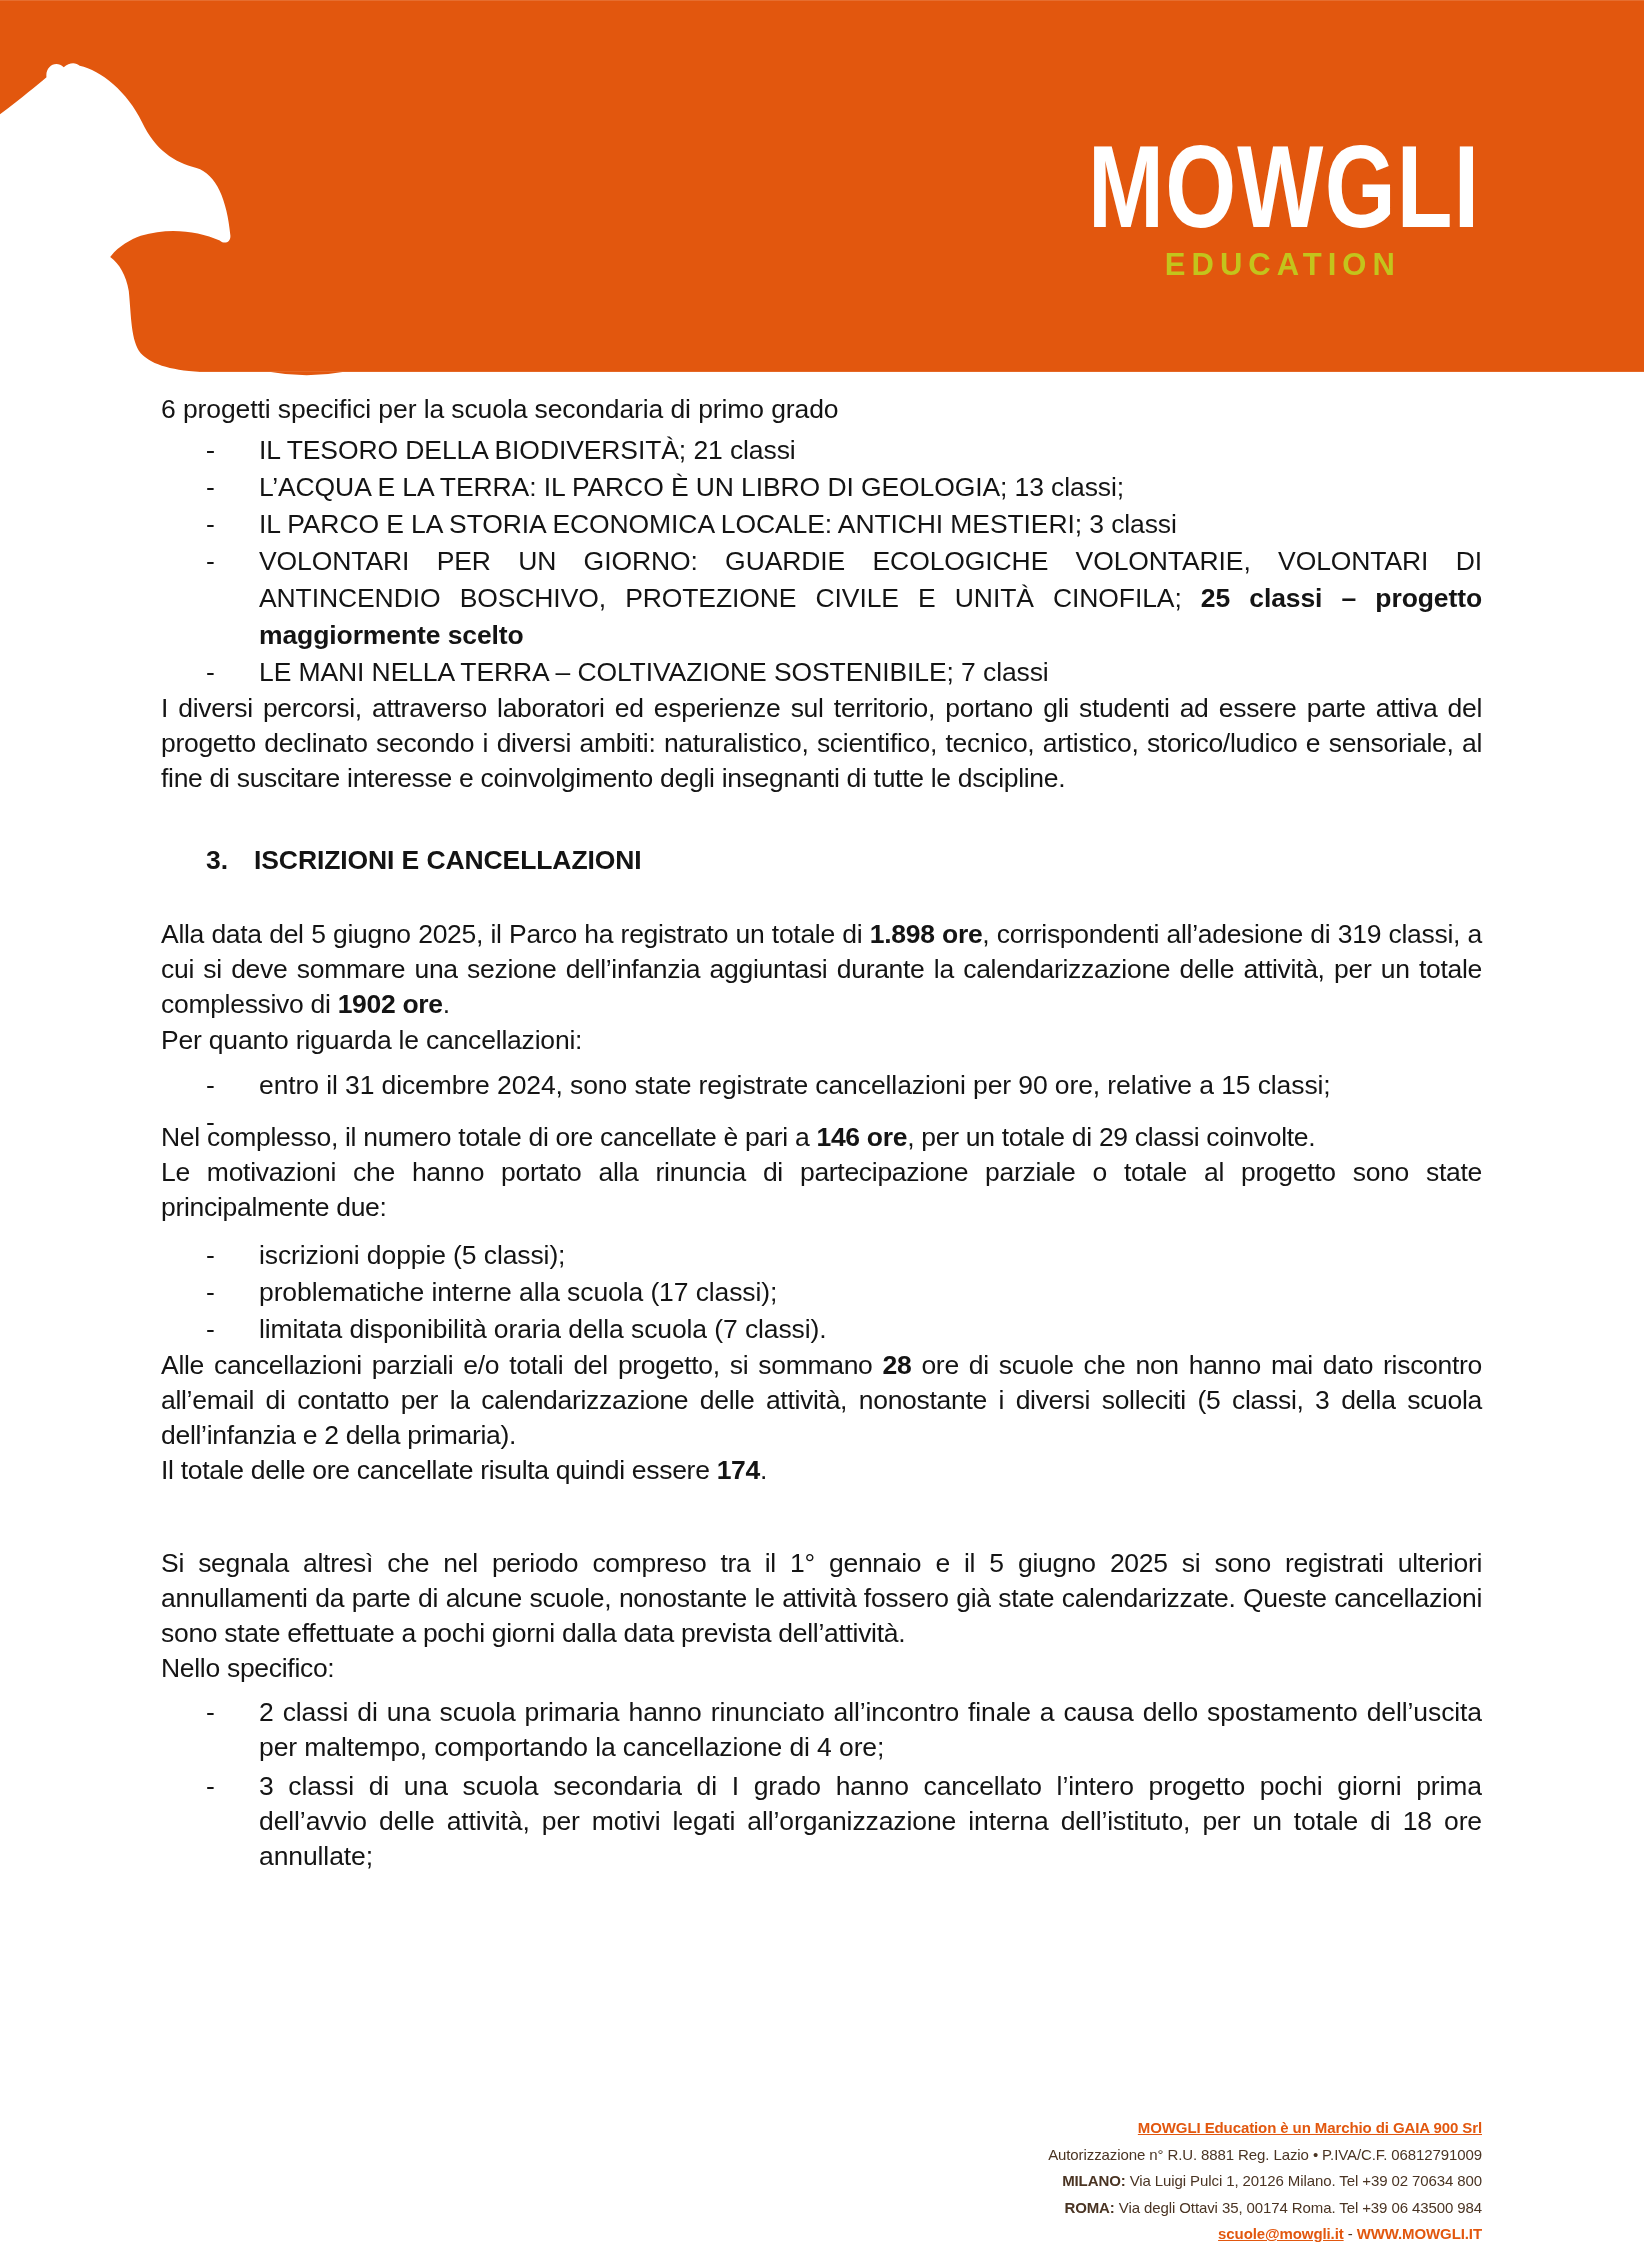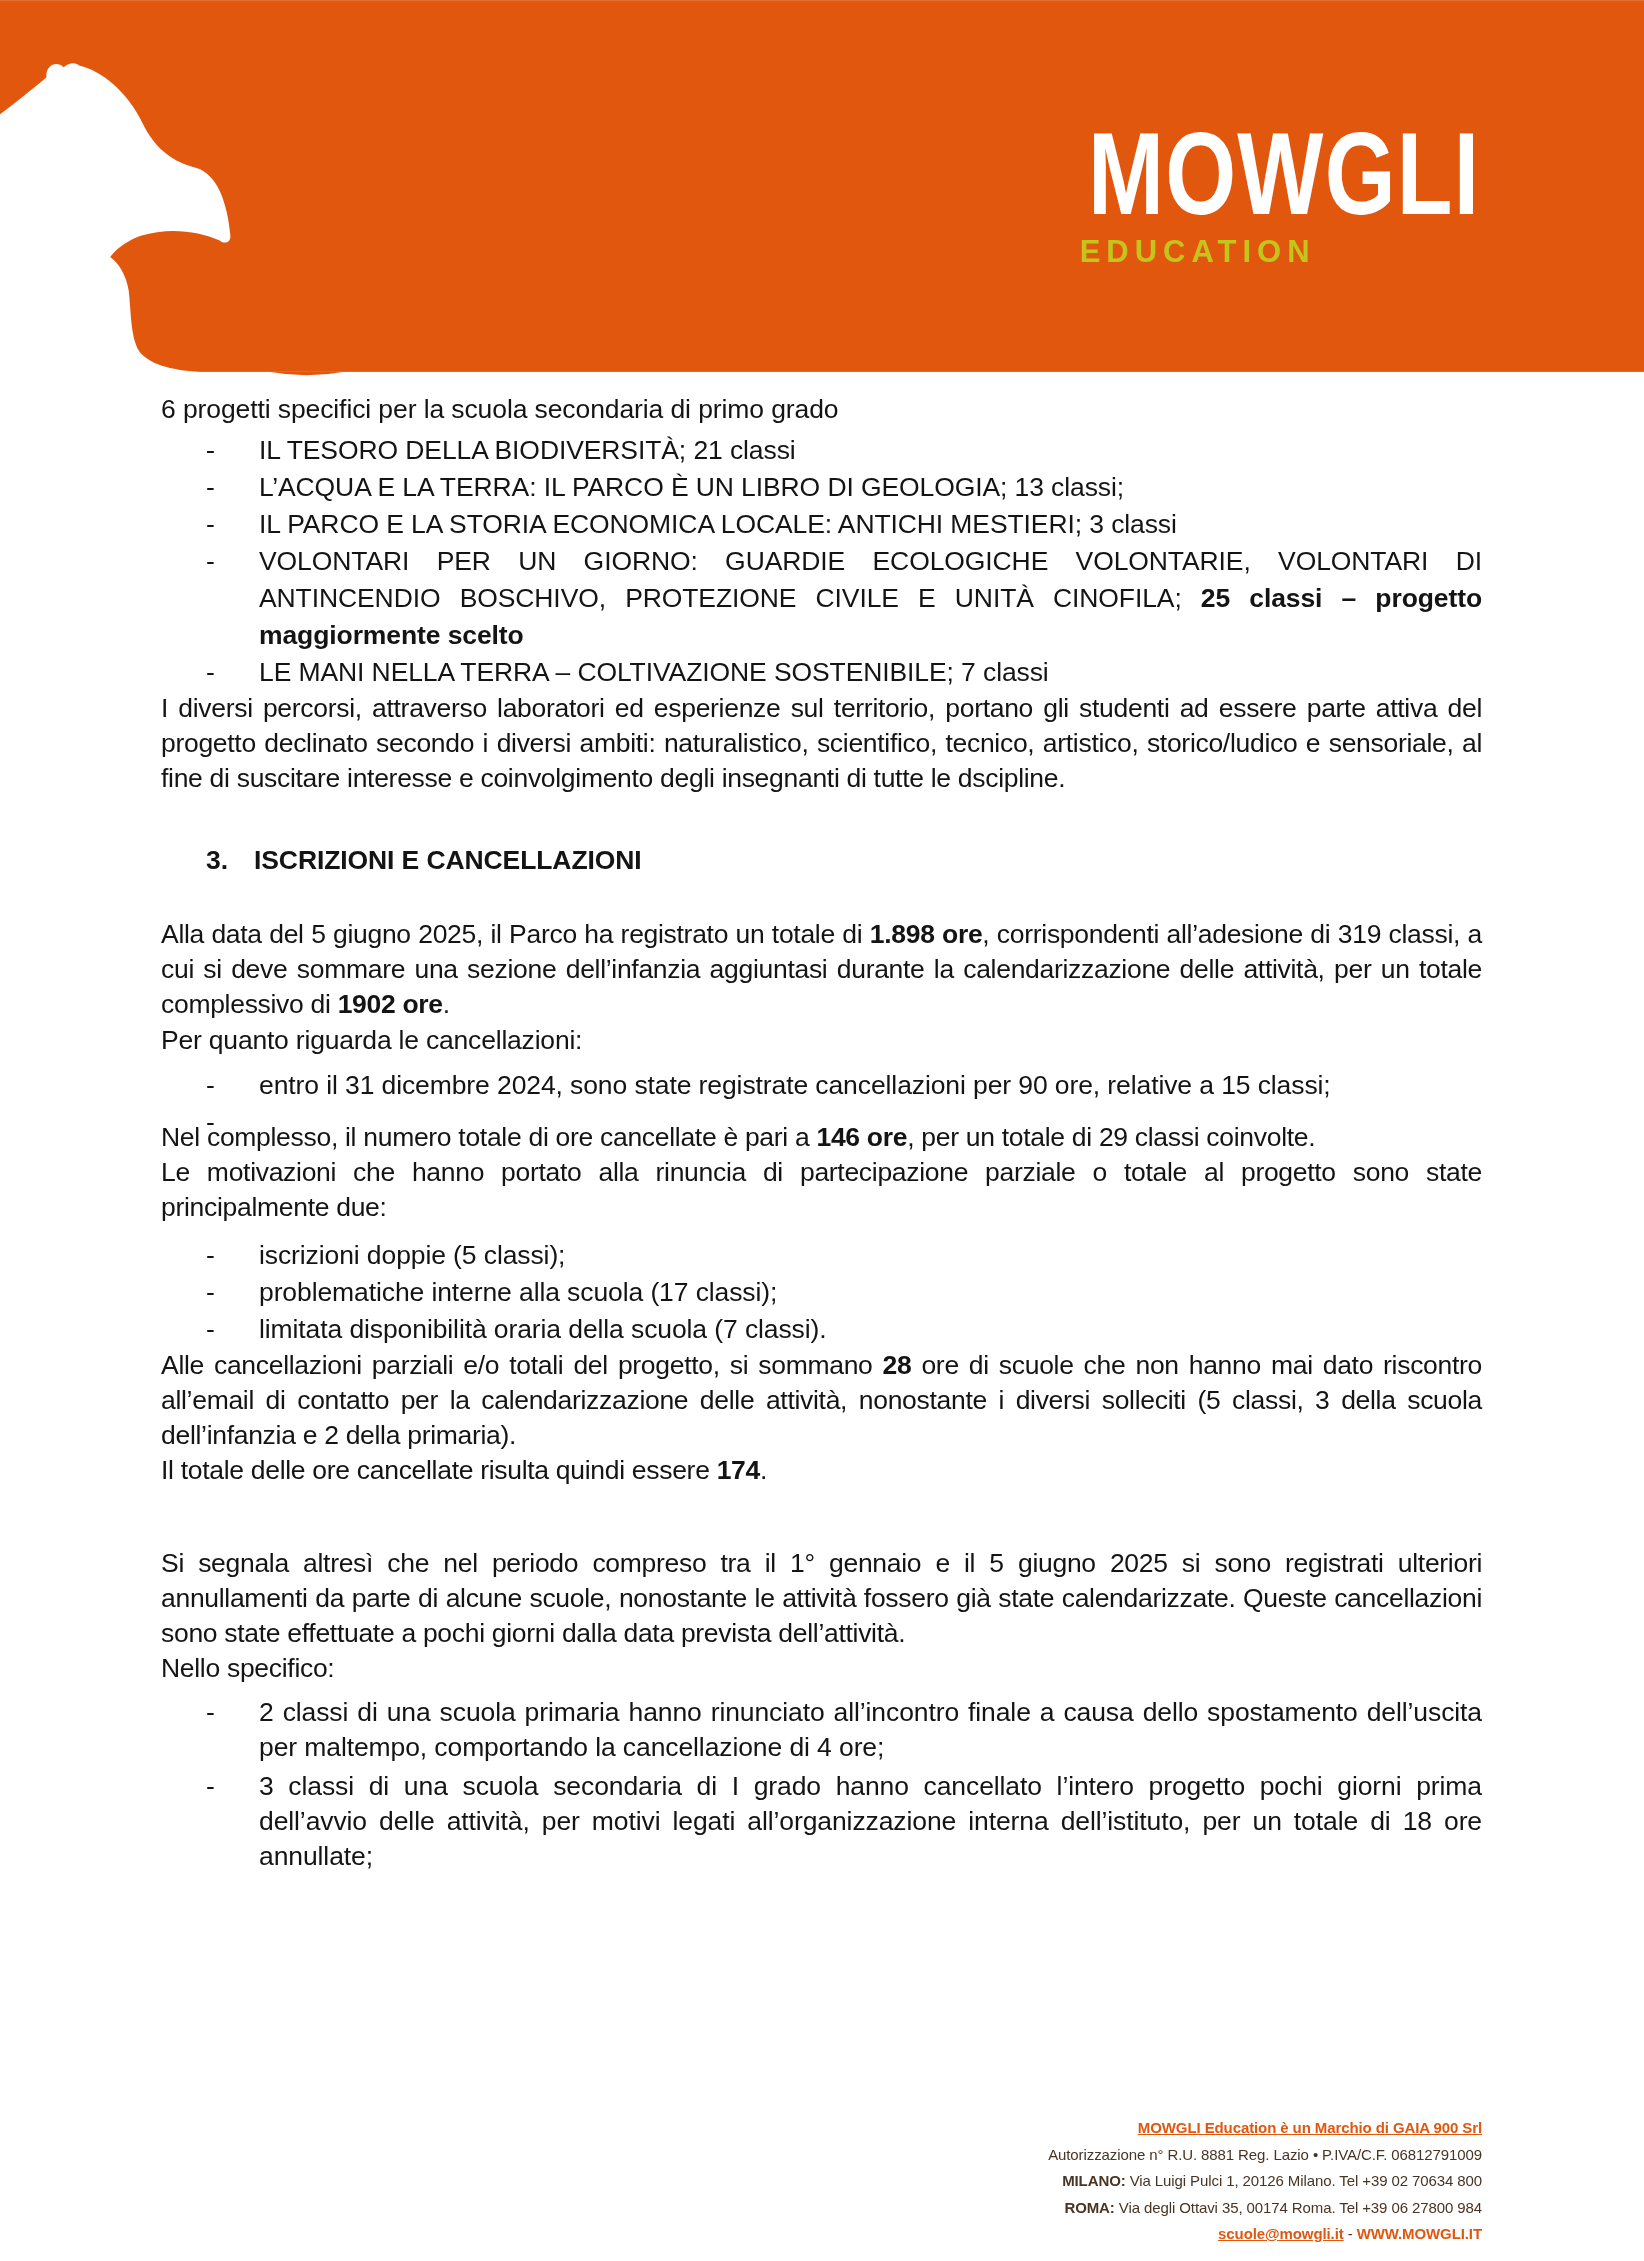--- a/index.html
+++ b/index.html
@@ -14,21 +14,21 @@
     width:1645px;height:2261px;
     margin:0 auto;
     background:#fff;
     font-family:"Liberation Sans",sans-serif;
     color:var(--text);
     overflow:hidden;
   }
   
   .header{position:relative;height:380px;}
   .header svg{display:block;}
-  .logo{position:absolute;top:136px;right:165px;text-align:left;}
+  .logo{position:absolute;top:149px;right:165px;text-align:center;}
   .brand{
     display:inline-block;
     font-size:93px;font-weight:800;line-height:1;
     color:#fff;letter-spacing:1.3px;
     transform:scale(0.98,1.25);transform-origin:100% 85%;
     white-space:nowrap;
   }
   .brand-sub{
     display:block;margin-top:6.6px;
     font-size:31px;font-weight:700;line-height:1;
@@ -157,20 +157,20 @@
       <li><span class="dash">-</span><span><span>2 classi di una scuola primaria hanno rinunciato all’incontro finale a causa dello spostamento dell’uscita per maltempo, comportando la cancellazione di 4 ore;</span></span></li>
       <li><span class="dash">-</span><span><span>3 classi di una scuola secondaria di I grado hanno cancellato l’intero progetto pochi giorni prima dell’avvio delle attività, per motivi legati all’organizzazione interna dell’istituto, per un totale di 18 ore annullate;</span></span></li>
     </ul>
 
   </div>
 
   <div class="footer">
     <div class="l1">MOWGLI Education è un Marchio di GAIA 900 Srl</div>
     <div>Autorizzazione n° R.U. 8881 Reg. Lazio • P.IVA/C.F. 06812791009</div>
     <div><span class="b">MILANO:</span><span> Via Luigi Pulci 1, 20126 Milano. Tel +39 02 70634 800</span></div>
-    <div><span class="b">ROMA:</span><span> Via degli Ottavi 35, 00174 Roma. Tel +39 06 27800 984</span></div>
+    <div><span class="b">ROMA:</span><span> Via degli Ottavi 35, 00174 Roma. Tel +39 06 43500 984</span></div>
     <div>
       <a class="email">scuole@mowgli.it</a><span> - </span><a class="site">WWW.MOWGLI.IT</a>
     </div>
   </div>
 
 </div>
 
 
 </body></html>

